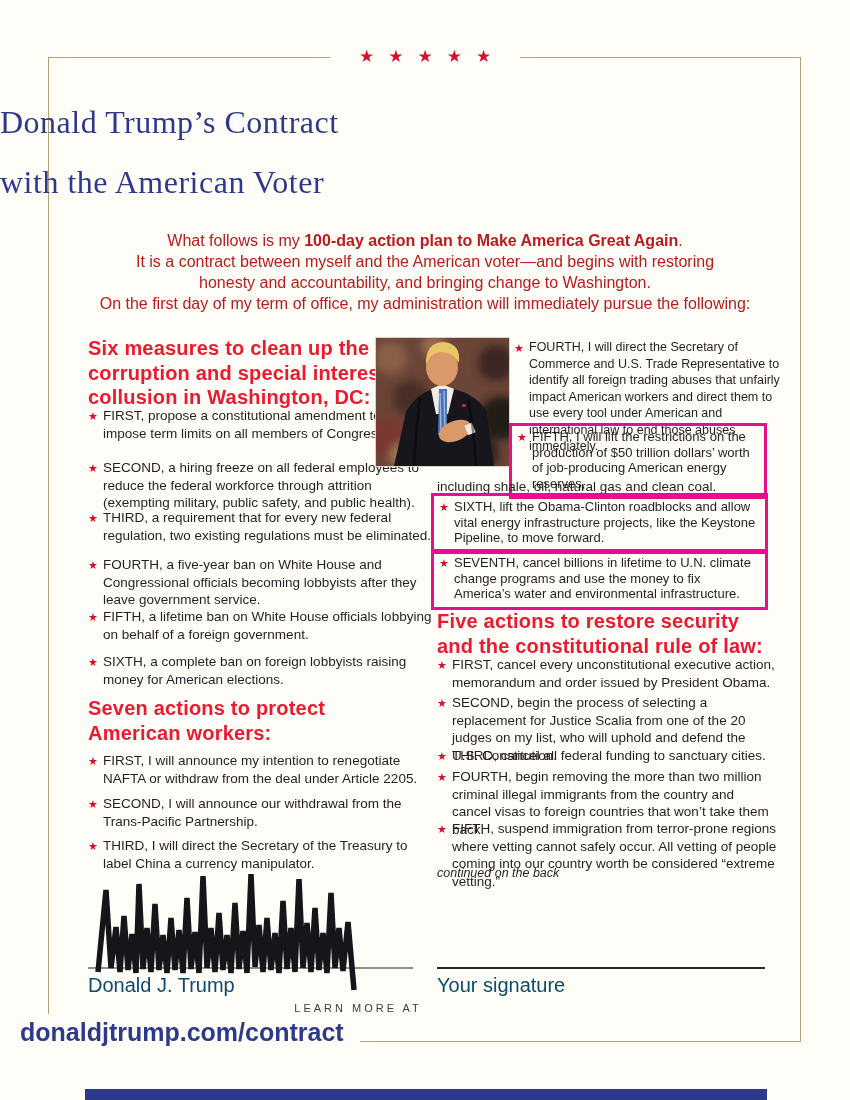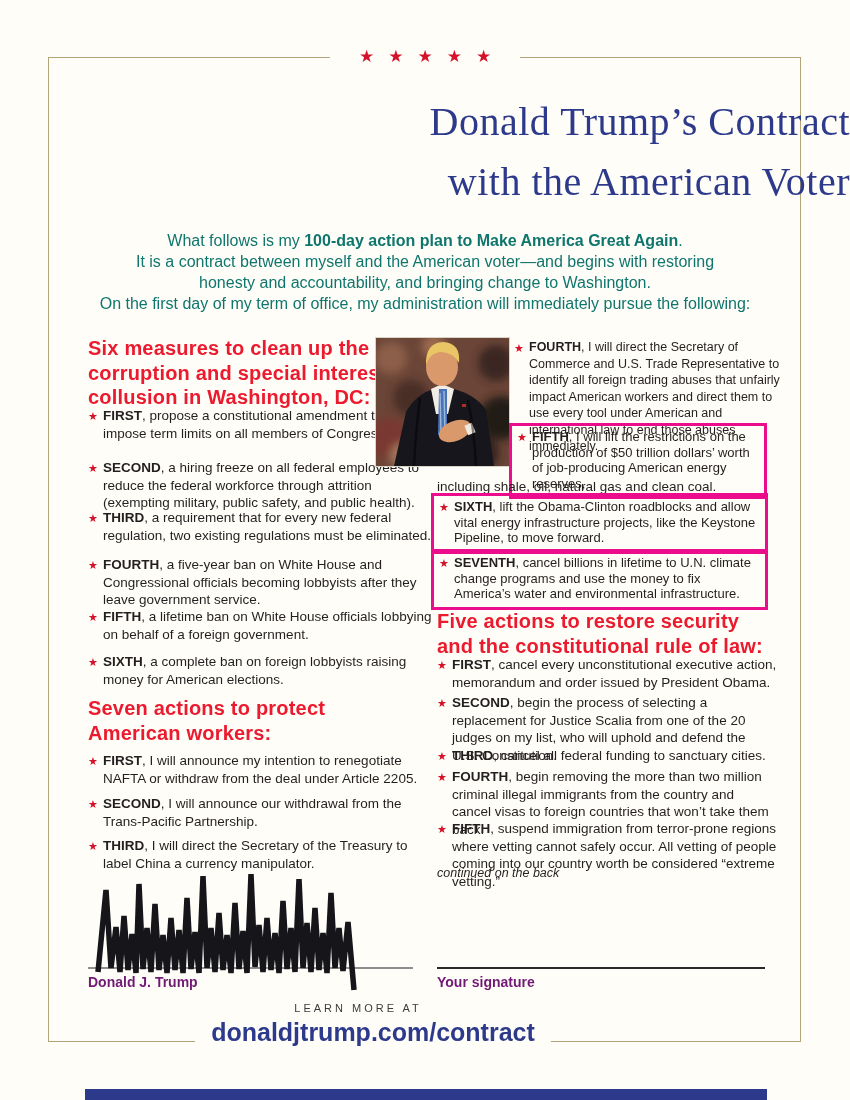--- a/index.html
+++ b/index.html
@@ -6,49 +6,49 @@
   #page{position:relative;width:850px;height:1100px;margin:0 auto;background:#FFFDF7;
         font-family:"Liberation Sans",sans-serif;color:#231F20;overflow:hidden;}
   .abs{position:absolute;}
   
   #frame{left:48px;top:57px;width:751px;height:983px;border:1px solid #B2A478;}
   
   #stars-row{top:46px;left:0;width:850px;text-align:center;z-index:2;}
   #stars-inner{display:inline-block;background:#FFFDF7;padding:0 22px;}
   #stars-inner span{color:#D6122B;font-size:17px;margin:0 7px;}
   
-  #title{top:92px;left:0;width:850px;text-align:right;font-family:"Liberation Serif",serif;
-         font-size:40px;line-height:60px;color:#2D3A8C;letter-spacing:0.5px;}
-  
-  #intro{top:230px;left:45px;width:760px;text-align:center;font-size:16px;line-height:21px;color:#0f766e;}
+  #title{top:92px;left:0;width:850px;text-align:left;font-family:"Liberation Serif",serif;
+         font-size:32px;line-height:60px;color:#2D3A8C;letter-spacing:0.5px;}
+  
+  #intro{top:230px;left:45px;width:760px;text-align:center;font-size:16px;line-height:21px;color:#b91c1c;}
   #intro b{font-weight:bold;}
   
   .h-red{color:#EB1A2E;font-weight:bold;font-size:20px;line-height:24.5px;letter-spacing:0.2px;}
   
   .item{font-size:13.5px;line-height:17.5px;padding-left:15px;}
   .item .bullet{position:absolute;left:0;top:1px;color:#D6122B;font-size:11px;}
-  .kw{font-weight:bold;margin-top:13px;}
+  .kw{font-weight:normal;margin-top:13px;}
   .item-sm{font-size:12.5px;line-height:16.5px;}
   
   .hl-box{border:3px solid #EB0D8C;background:transparent;}
   .hl-inner{position:relative;padding:3px 5px 5px 20px;font-size:13px;line-height:15.5px;}
   .hl-inner .bullet{position:absolute;left:5px;top:4px;color:#D6122B;font-size:11px;}
   #fifth-cont{font-size:13.5px;line-height:16px;}
   
   #continued{top:866px;left:437px;width:328px;text-align:left;font-style:italic;font-size:12.5px;color:#231F20;}
   
   #photo{left:375px;top:337px;width:135px;height:130px;border:1px solid #d8d4c8;box-sizing:border-box;}
   
   #sig-line-left{left:88px;top:967px;width:325px;height:2px;background:#8F8F8F;}
   #sig-line-right{left:437px;top:967px;width:328px;height:2px;background:#2A2A2A;}
-  .sig-label{font-weight:bold;font-size:14px;color:#701a75;}
+  .sig-label{font-weight:normal;font-size:20px;color:#0c4a6e;}
   #sig-svg{left:92px;top:872px;z-index:3;}
   
   #learn-more{top:1002px;left:0;width:716px;text-align:center;font-size:11px;letter-spacing:3px;color:#3C3C3C;}
-  #url-row{top:1014px;left:16px;width:714px;text-align:center;z-index:2;}
+  #url-row{top:1014px;left:4px;width:714px;text-align:left;z-index:2;}
   #url-row span{display:inline-block;background:#FFFDF7;padding:0 16px;font-size:25px;line-height:36px;
                 font-weight:bold;color:#2D3A8C;}
   #bottom-bar{left:85px;top:1089px;width:682px;height:11px;background:#2D3A8C;}
 </style>
 </head>
 <body>
 
 <div id="page">
 
   <div id="frame" class="abs"></div>

